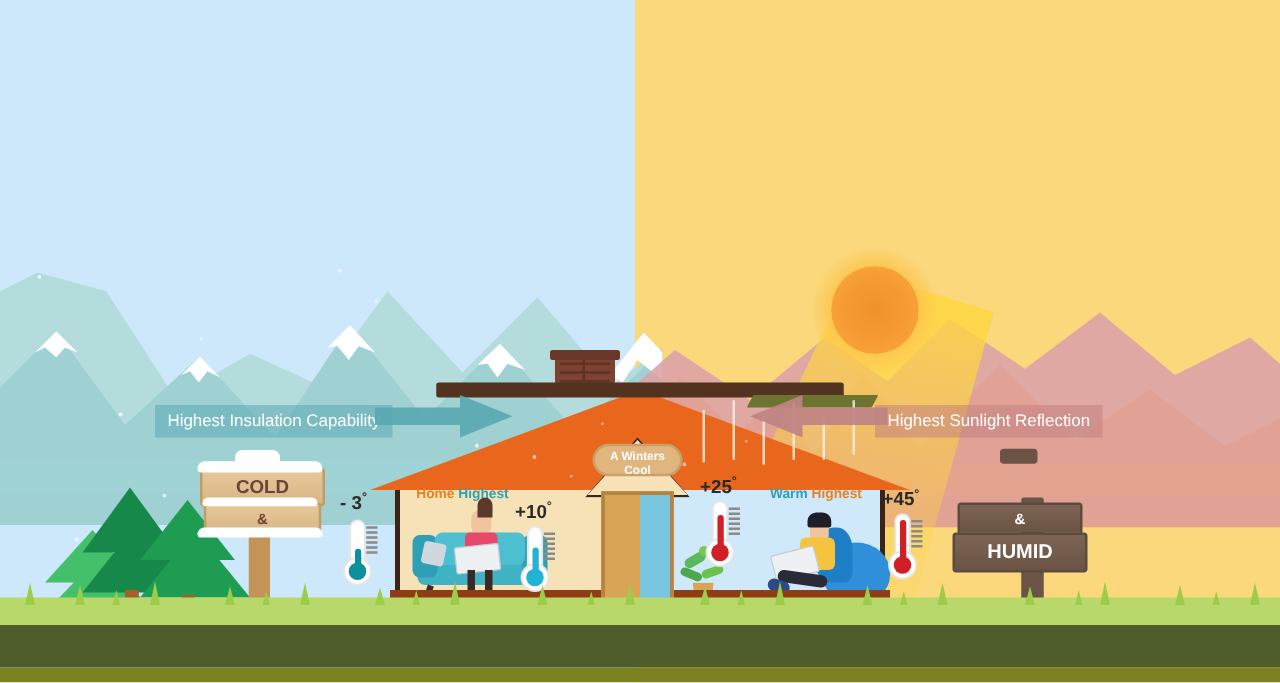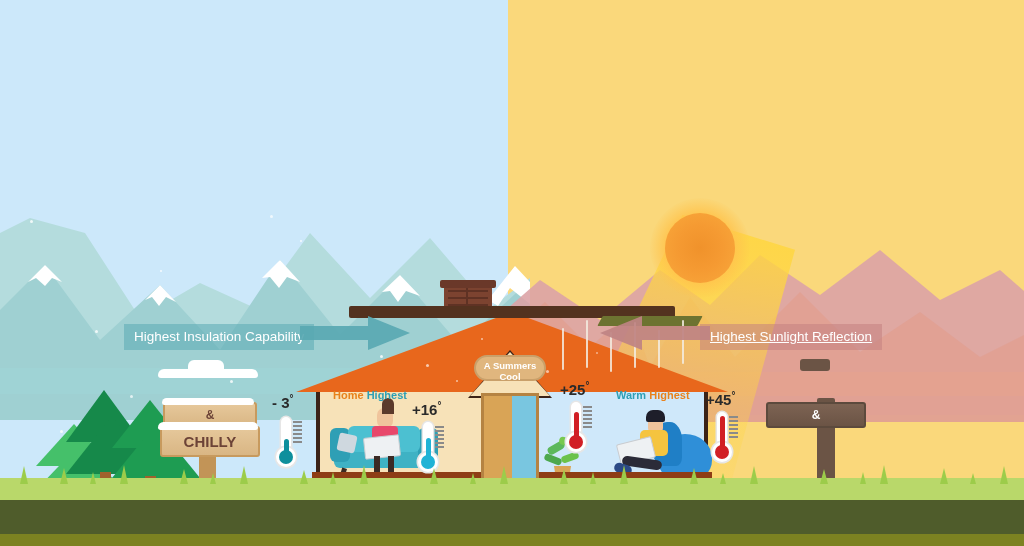--- a/index.html
+++ b/index.html
@@ -52,21 +52,21 @@
     border:2px solid #c79a5e;color:#6c4337;font-weight:bold;}
   .snowcap{position:absolute;background:#fff;border-radius:6px 6px 3px 3px;}
 
   .sign-post-r{left:817px;top:398px;width:18px;height:100px;background:#6b5445;border-radius:2px;}
   .plank-r{background:linear-gradient(180deg,#7d6353,#6b5445);
     border:2px solid #5c4a3d;color:#ffffff;font-weight:bold;}
 
   
   .banner{height:26px;line-height:26px;color:#fff;font-size:13.5px;}
   .banner-l{left:124px;top:324px;background:rgba(90,170,178,.55);padding:0 10px;}
-  .banner-r{left:700px;top:324px;background:rgba(193,127,127,.52);padding:0 10px;text-decoration:underline;}
+  .banner-r{left:700px;top:324px;background:rgba(193,127,127,.52);padding:0 10px;}
 
   
   .house-body{left:316px;top:390px;width:392px;height:95px;background:#f7e2b8;
     border-left:4px solid #3b2317;border-right:4px solid #3b2317;box-sizing:border-box;}
   .house-right-wall{left:508px;top:390px;width:196px;height:95px;background:#cfe8fa;}
   .roof{left:296px;top:312px;width:432px;height:80px;background:#e8671c;
     clip-path:polygon(50% 0%,100% 100%,0% 100%);}
   .roof-ridge{left:349px;top:306px;width:326px;height:12px;background:#53321f;border-radius:2px;}
   .chimney{left:444px;top:284px;width:48px;height:28px;background:#7c4330;}
   .chimney-top{left:440px;top:280px;width:56px;height:8px;background:#6a3829;border-radius:2px;}
@@ -166,36 +166,39 @@
   </div>
   <div class="abs" style="left:112px;top:400px;">
     <div class="tree" style="border-bottom:48px solid #1e9c52;"></div>
     <div class="tree" style="border-bottom:54px solid #1e9c52;margin-top:-24px;border-left-width:44px;border-right-width:44px;"></div>
     <div class="abs trunk" style="left:33px;top:76px;width:11px;height:24px;"></div>
   </div>
 
   <div class="abs sign-post-l"></div>
   <div class="abs" style="left:160px;top:372px;width:96px;height:90px;">
     <div class="snowcap" style="left:28px;top:-12px;width:36px;height:13px;"></div>
+    <div class="plank plank-l" style="left:0;top:2px;width:96px;height:27px;line-height:27px;font-size:15px;">
+      <span>COLD</span>
+    </div>
     <div class="snowcap" style="left:-2px;top:-3px;width:100px;height:9px;"></div>
     <div class="plank plank-l" style="left:3px;top:30px;width:90px;height:22px;line-height:22px;font-size:12px;">
       <span>&amp;</span>
     </div>
     <div class="snowcap" style="left:2px;top:26px;width:92px;height:7px;"></div>
-    <div class="plank plank-l" style="left:0;top:54px;width:96px;height:27px;line-height:27px;font-size:15px;">
-      <span>CHILLY</span>
-    </div>
     <div class="snowcap" style="left:-2px;top:50px;width:100px;height:8px;"></div>
   </div>
 
   <div class="abs sign-post-r"></div>
   <div class="abs" style="left:762px;top:370px;width:104px;height:92px;">
     <div class="abs" style="left:38px;top:-11px;width:30px;height:12px;background:#6b5445;border-radius:3px;"></div>
     <div class="plank plank-r" style="left:4px;top:32px;width:96px;height:22px;line-height:22px;font-size:12px;">
       <span>&amp;</span>
+    </div>
+    <div class="plank plank-r" style="left:0;top:56px;width:104px;height:28px;line-height:28px;font-size:16px;">
+      <span>HUMID</span>
     </div>
   </div>
 
   <div class="abs house-body"></div>
   <div class="abs house-right-wall"></div>
 
   <div class="abs" style="left:330px;top:412px;width:110px;height:72px;">
     <div class="sofa" style="left:4px;top:32px;width:100px;height:24px;"></div>
     <div class="sofa" style="left:0;top:16px;width:20px;height:34px;background:#2e9fb5;"></div>
     <div class="sofa" style="left:88px;top:16px;width:20px;height:34px;background:#2e9fb5;"></div>
@@ -256,21 +259,21 @@
     <div class="heatwave" style="left:30px;top:2px;height:48px;"></div>
     <div class="heatwave" style="left:54px;top:14px;height:40px;"></div>
     <div class="heatwave" style="left:78px;top:4px;height:46px;"></div>
     <div class="heatwave" style="left:102px;top:12px;height:38px;"></div>
     <div class="heatwave" style="left:126px;top:2px;height:44px;"></div>
   </div>
 
   <div class="abs gable-edge"></div>
   <div class="abs gable"></div>
   <div class="abs plaque">
-    <div>A Summers</div>
+    <div>A Winters</div>
     <div>Cool</div>
   </div>
   <div class="abs door"></div>
   <div class="abs door-glass"></div>
 
   <div class="abs label" style="left:333px;top:389px;">
     <span style="color:#e8821c">Home</span>
     <span style="color:#2e9fb5">Highest</span>
   </div>
   <div class="abs label" style="left:616px;top:389px;">
@@ -310,21 +313,21 @@
           <i></i>
           <i></i>
           <i></i>
           <i></i>
         </div>
     </div>
   </div>
 
   <div class="abs" style="left:412px;top:400px;">
     <div class="temp">
-      <span>+16</span><span class="deg">°</span>
+      <span>+10</span><span class="deg">°</span>
     </div>
     <div class="thermo" style="left:4px;top:22px;width:30px;height:52px;">
       <div class="stem"></div>
         <div class="bulb"></div>
       <div class="fill-stem" style="top:16px;height:22px;background:#21b3d6;"></div>
       <div class="fill-bulb" style="background:#21b3d6;"></div>
       <div class="ticks">
           <i></i>
           <i></i>
           <i></i>

